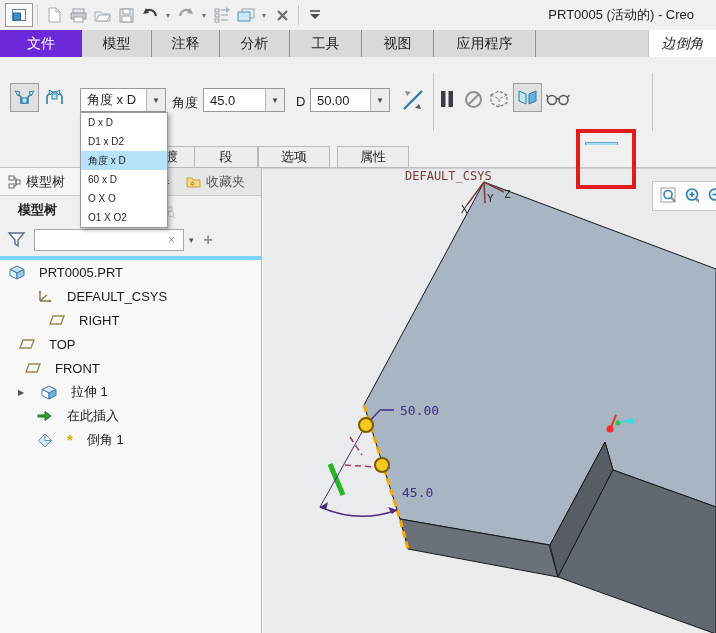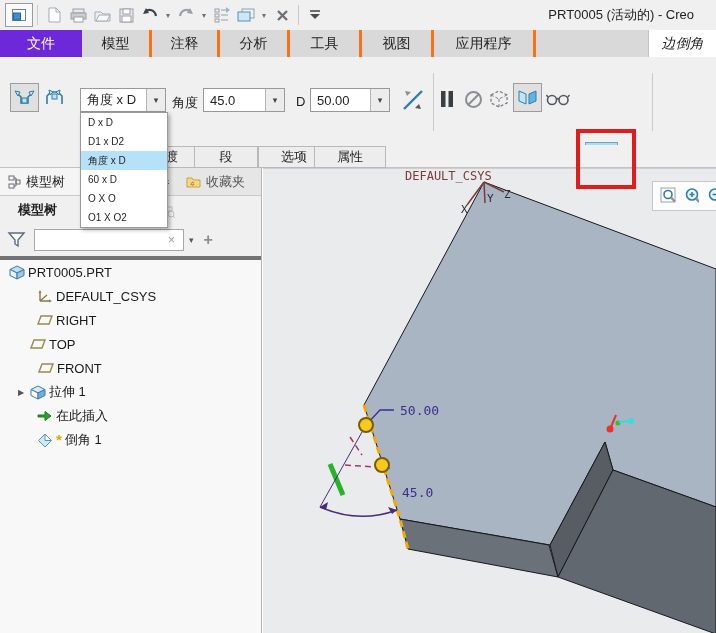--- a/index.html
+++ b/index.html
@@ -11,21 +11,21 @@
   #qbar{left:0;top:0;width:716px;height:30px;background:#f0f0f0;display:flex;align-items:center}
   .qbtn{width:24px;height:22px;display:flex;align-items:center;justify-content:center;color:#8d9298}
   .qsep{width:1px;height:20px;background:#c9c9c9;margin:0 4px}
   #winbtn{width:26px;height:22px;margin-left:5px;border:1px solid #9a9a9a;background:#fafafa;
           display:flex;align-items:center;justify-content:center}
   #title{position:absolute;right:22px;top:0;height:30px;display:flex;align-items:center;
          font-size:13px;color:#222}
   
   #tabrow{left:0;top:30px;width:716px;height:27px;background:#d9d9d9;display:flex}
   .rtab{height:27px;display:flex;align-items:center;justify-content:center;font-size:14px;
-        border-right:3px solid #f97316;box-sizing:border-box;cursor:default}
+        border-right:1px solid #f97316;box-sizing:border-box;cursor:default}
   .rtab.file{background:#6d28d9;color:#fff;border-right:none}
   .rtab.active{background:#fff;font-style:italic;border-right:none;border-left:1px solid #c4c4c4}
   
   #dash{left:0;top:57px;width:716px;height:88px;background:#f0f0f0}
   .dbtn{position:absolute;display:flex;align-items:center;justify-content:center}
   .toggled{background:#e0e0e0;border:1px solid #9c9c9c}
   .combo{position:absolute;height:24px;background:#fff;border:1px solid #999;box-sizing:border-box;
          display:flex;align-items:center}
   .combo .val{flex:1;padding-left:6px;font-size:13px;white-space:nowrap;overflow:hidden}
   .combo .arrow{width:18px;height:100%;background:#ececec;border-left:1px solid #b5b5b5;
@@ -38,30 +38,30 @@
   
   #dropdown{left:80px;top:112px;width:86px;background:#fff;border:1px solid #9a9a9a;z-index:50;
             box-shadow:2px 2px 4px rgba(0,0,0,.3)}
   .opt{height:19px;line-height:19px;padding-left:7px;font-size:10px;white-space:nowrap}
   .opt.hl{background:#b5e2f8}
   
   #ftabs{left:0;top:145px;width:716px;height:23px;background:#f0f0f0;border-bottom:1px solid #c3c3c3;box-sizing:border-box}
   .ftab{position:absolute;top:1px;height:20px;background:#ededed;border:1px solid #b9b9b9;
         display:flex;align-items:center;justify-content:center;font-size:13px}
   
-  #panel{left:0;top:168px;width:262px;height:465px;background:#737373;border-right:1px solid #b5b5b5;box-sizing:border-box}
+  #panel{left:0;top:168px;width:262px;height:465px;background:#7dd3fc;border-right:1px solid #b5b5b5;box-sizing:border-box}
   #ptabs{position:absolute;left:0;top:0;width:100%;height:28px;background:#e6e6e6;border-bottom:1px solid #c9c9c9;
          box-sizing:border-box;display:flex}
   .ptab{height:100%;display:flex;align-items:center;gap:5px;padding:0 8px;font-size:13px;color:#555;box-sizing:border-box}
   .ptab.active{background:#f5f5f5;color:#222;border-right:1px solid #c9c9c9}
   #prow2{position:absolute;left:0;top:28px;width:100%;height:28px;background:#f0f0f0;display:flex;align-items:center}
   #prow3{position:absolute;left:0;top:56px;width:100%;height:32px;background:#f0f0f0;display:flex;align-items:center}
   #filterinput{width:150px;height:22px;border:1px solid #a8a8a8;background:#fff;font-size:12px;padding:0 4px;box-sizing:border-box}
   #tree{position:absolute;left:0;top:92px;width:100%;bottom:0;background:#f8f8f8;overflow:hidden}
-  .trow{height:24px;display:flex;align-items:center;gap:3px;font-size:13px;color:#1a1a1a;white-space:nowrap}
+  .trow{height:24px;display:flex;align-items:center;gap:14px;font-size:13px;color:#1a1a1a;white-space:nowrap}
   .ticon{width:17px;height:16px;display:flex;align-items:center;justify-content:center;flex:none}
   .expander{width:10px;font-size:8px;color:#555;flex:none;text-align:center}
   .marker{color:#d4af00;font-weight:bold;font-size:15px;line-height:10px}
   
   #viewport{left:263px;top:168px;width:453px;height:465px;background:#eaebed;overflow:hidden;border-top:1px solid #cfcfcf;box-sizing:border-box}
   #zoomtools{position:absolute;right:-8px;top:12px;width:72px;height:30px;background:#fcfcfc;
              border:1px solid #c6c6c6;display:flex;align-items:center;gap:8px;padding-left:7px;box-sizing:border-box}
   svg text{font-family:"DejaVu Sans Mono",monospace}
 </style>
 </head>
@@ -248,21 +248,21 @@
   </div>
   <div class="abs" id="redbox"></div>
   <div class="dbtn" id="cancelbtn">×</div>
   <div class="dsep" style="left:652px"></div>
 </div>
 
 <div id="ftabs" class="abs">
   <div class="ftab" style="left:148px;width:45px">渡</div>
   <div class="ftab" style="left:194px;width:62px">段</div>
   <div class="ftab" style="left:258px;width:70px">选项</div>
-  <div class="ftab" style="left:314px;width:70px">属性</div>
+  <div class="ftab" style="left:337px;width:70px">属性</div>
 </div>
 
 <div id="panel" class="abs">
   <div id="ptabs">
     <div class="ptab active" style="width:108px">
       <svg width="13" height="14">
           <rect x="1" y="1" width="5" height="4" fill="none" stroke="#6a6f75"></rect>
           <rect x="1" y="9" width="5" height="4" fill="none" stroke="#6a6f75"></rect>
           <rect x="8" y="5" width="4" height="4" fill="none" stroke="#6a6f75"></rect>
           <path d="M6 3 h2 v8 h-2" fill="none" stroke="#6a6f75"></path>
@@ -322,37 +322,37 @@
     </div>
     <div class="trow" style="padding-left:36px">
       <span class="ticon">
           <svg width="16" height="15">
             <path d="M3 12 L3 3 M3 12 L13 12 M3 12 L10 6" fill="none" stroke="#8a7a45" stroke-width="1.4"></path>
             <path d="M3 1 l-1.5 3 h3 z M15 12 l-3 -1.5 v3 z" fill="#8a7a45"></path>
           </svg>
         </span>
       <span>DEFAULT_CSYS</span>
     </div>
-    <div class="trow" style="padding-left:36px">
+    <div class="trow" style="padding-left:48px">
       <span class="ticon">
           <svg width="16" height="12">
             <path d="M4 2 H15 L12 10 H1 Z" fill="none" stroke="#9a894e" stroke-width="1.4"></path>
           </svg>
         </span>
       <span>RIGHT</span>
     </div>
-    <div class="trow" style="padding-left:29px">
+    <div class="trow" style="padding-left:18px">
       <span class="ticon">
           <svg width="16" height="12">
             <path d="M4 2 H15 L12 10 H1 Z" fill="none" stroke="#9a894e" stroke-width="1.4"></path>
           </svg>
         </span>
       <span>TOP</span>
     </div>
-    <div class="trow" style="padding-left:37px">
+    <div class="trow" style="padding-left:24px">
       <span class="ticon">
           <svg width="16" height="12">
             <path d="M4 2 H15 L12 10 H1 Z" fill="none" stroke="#9a894e" stroke-width="1.4"></path>
           </svg>
         </span>
       <span>FRONT</span>
     </div>
     <div class="trow" style="padding-left:16px">
       <span class="expander">▶</span>
       <span class="ticon">

